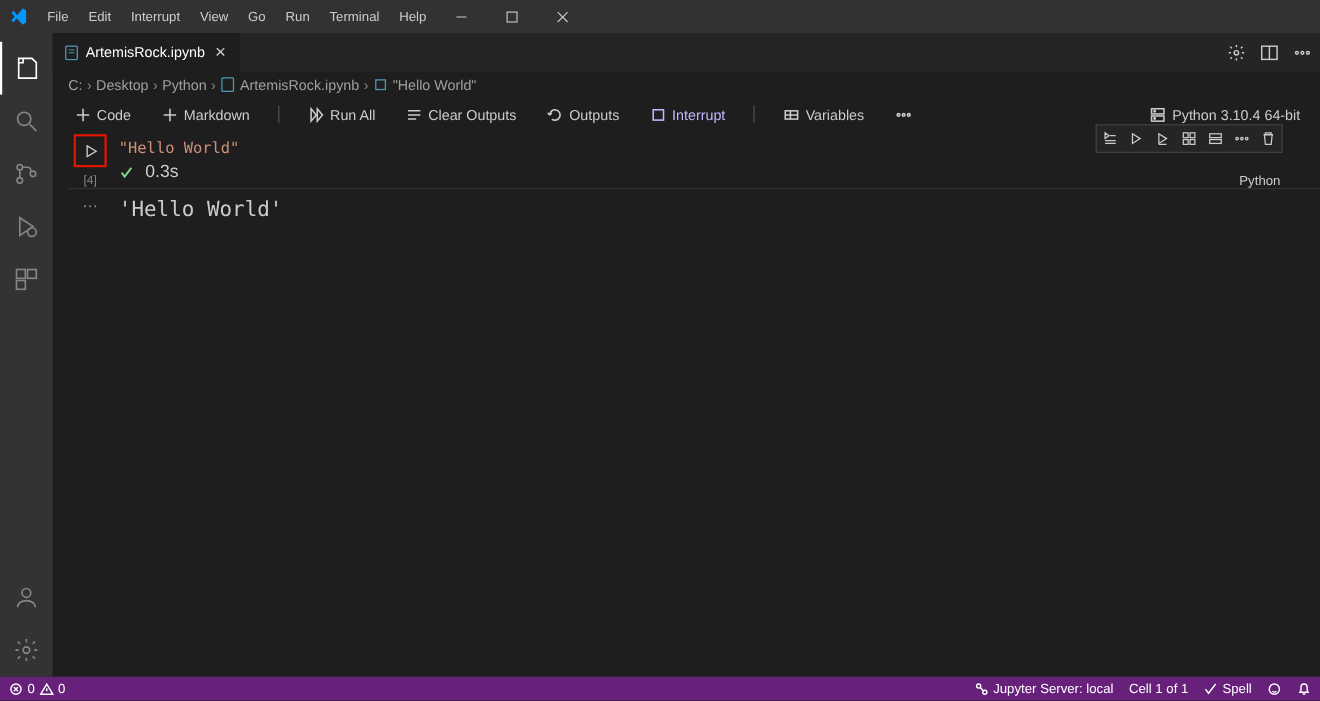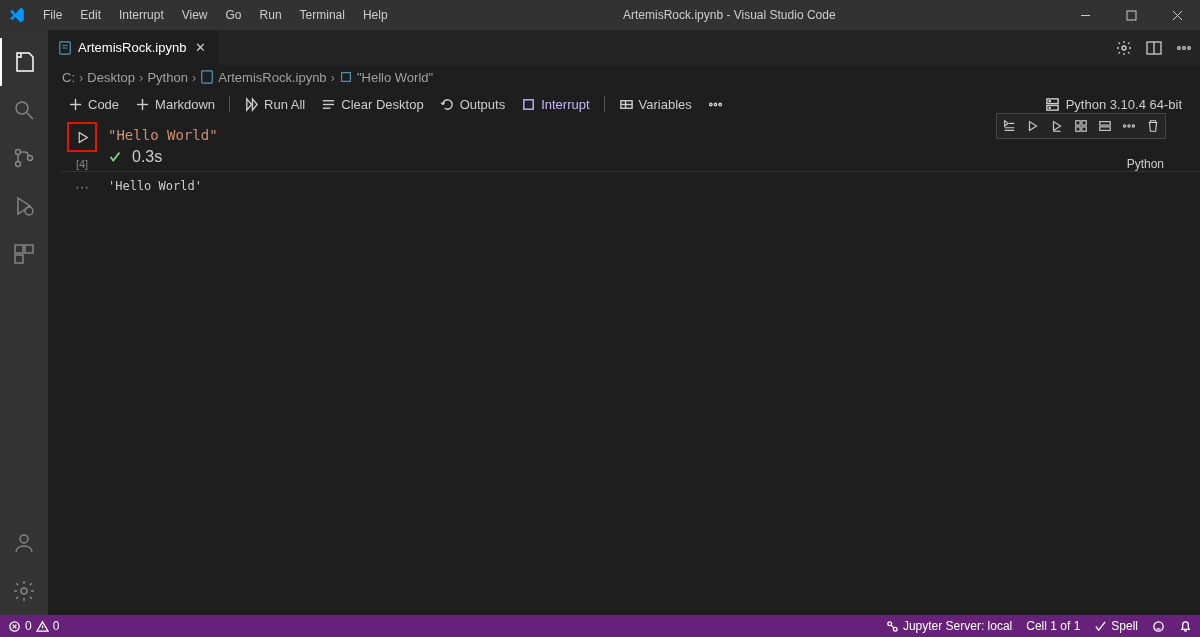--- a/index.html
+++ b/index.html
@@ -21,21 +21,21 @@
 .editor-area{flex:1;display:flex;flex-direction:column;background:#1e1e1e}
 .tab-row{height:35px;background:#252526;display:flex;align-items:center;position:relative}
 .tab{height:35px;background:#1e1e1e;display:flex;align-items:center;padding:0 10px;font-size:13px;color:#fff;gap:6px;border-right:1px solid #252526}
 .tab .notebook-icon{width:14px;height:14px}
 .tab .close-x{width:16px;height:16px;display:flex;align-items:center;justify-content:center;cursor:pointer;color:#ccc}
 .tab-actions{position:absolute;right:8px;display:flex;gap:14px;align-items:center;color:#ccc}
 .tab-actions svg{width:16px;height:16px;stroke:#ccc;fill:none;stroke-width:1.3;cursor:pointer}
 .breadcrumb{height:24px;display:flex;align-items:center;font-size:13px;color:#a0a0a0;padding-left:14px;gap:4px}
 .breadcrumb .chev{opacity:.8}
 .breadcrumb .nb-icn{width:14px;height:14px}
-.nb-toolbar{height:30px;display:flex;align-items:center;padding:0 12px;font-size:13px;color:#ccc;gap:0}
+.nb-toolbar{height:30px;display:flex;align-items:center;padding:0 12px;font-size:13px;color:#ccc;gap:12px}
 .tb-item{display:flex;align-items:center;gap:5px;padding:2px 8px;cursor:pointer;border-radius:3px}
 .tb-item.disabled{color:#c4b5fd;cursor:default}
 .tb-sep{width:1px;height:16px;background:#555;margin:0 6px}
 .tb-right{margin-left:auto;display:flex;align-items:center;gap:6px}
 .tb-kernel{display:flex;align-items:flex-start;gap:6px;cursor:pointer;padding:2px 6px}
 .cell-area{flex:1;overflow:auto;padding-top:0px}
 .cell-floating-tb{position:absolute;right:34px;top:113px;background:#252526;border:1px solid #454545;display:flex;align-items:center;height:26px}
 .cell-floating-tb .ftb{width:24px;height:26px;display:flex;align-items:center;justify-content:center;cursor:pointer;color:#ccc}
 .cell-floating-tb svg{width:14px;height:14px;stroke:#ccc;fill:none;stroke-width:1.3}
 .cell-row{display:flex;align-items:flex-start;position:relative}
@@ -43,21 +43,21 @@
 .run-btn{width:30px;height:30px;border:2px solid #e51400;display:flex;align-items:center;justify-content:center;cursor:pointer;margin-top:3px}
 .run-btn svg{width:13px;height:13px;fill:none;stroke:#ccc;stroke-width:1.5}
 .exec-count{font-size:11px;color:#858585;margin-top:6px}
 .cell-content{flex:1;padding-top:8px}
 .code-line{font-family:Consolas,monospace;font-size:14px;color:#ce9178;padding-left:6px}
 .status-line{display:flex;align-items:center;gap:10px;font-size:16px;color:#ccc;padding:5px 6px}
 .status-line svg{width:14px;height:14px;stroke:#89d185;fill:none;stroke-width:2}
 .lang-label{position:absolute;right:36px;font-size:12px;color:#ccc;top:38px}
 .output-row{display:flex;align-items:flex-start;margin-left:14px;border-top:1px solid #333}
 .output-dots{width:40px;text-align:center;font-size:14px;color:#858585;padding-top:7px}
-.output-text{font-family:Consolas,monospace;font-size:12px;color:#ccc;padding:7px 6px}
+.output-text{font-family:Consolas,monospace;font-size:19px;color:#ccc;padding:7px 6px}
 .icn{width:15px;height:15px;stroke:currentColor;fill:none;stroke-width:1.5}
 .status-bar{height:22px;background:#68217a;display:flex;align-items:center;font-size:12px;color:#fff;padding:0 8px;gap:14px}
 .status-bar .sb-item{display:flex;align-items:center;gap:4px;cursor:pointer}
 .status-bar .sb-right{margin-left:auto;display:flex;gap:14px;align-items:center}
 .status-bar svg{width:13px;height:13px;stroke:#fff;fill:none;stroke-width:1.4}
 </style>
 </head>
 <body>
 
 <div class="title-bar">
@@ -67,21 +67,20 @@
   <div class="menu-items">
     <span>File</span>
     <span>Edit</span>
     <span>Interrupt</span>
     <span>View</span>
     <span>Go</span>
     <span>Run</span>
     <span>Terminal</span>
     <span>Help</span>
   </div>
-  <div class="title-center">ArtemisRock.ipynb - Visual Studio Code</div>
   <div class="window-controls">
     <div class="win-btn">
         <svg viewBox="0 0 11 11">
           <line x1="1" y1="5.5" x2="10" y2="5.5"></line>
         </svg>
       </div>
     <div class="win-btn">
         <svg viewBox="0 0 11 11">
           <rect x="1" y="1" width="9" height="9"></rect>
         </svg>
@@ -214,21 +213,21 @@
             <path d="M3 2l5 6-5 6V2zM9 2l5 6-5 6V2z"></path>
           </svg>
           <span>Run All</span>
         </div>
       <div class="tb-item">
           <svg class="icn" viewBox="0 0 16 16">
             <line x1="2" y1="4" x2="14" y2="4"></line>
             <line x1="2" y1="8" x2="14" y2="8"></line>
             <line x1="2" y1="12" x2="10" y2="12"></line>
           </svg>
-          <span>Clear Desktop</span>
+          <span>Clear Outputs</span>
         </div>
       <div class="tb-item">
           <svg class="icn" viewBox="0 0 16 16">
             <path d="M3 8a5 5 0 1 1 2 4M3 8l-2-2M3 8l2-2"></path>
           </svg>
           <span>Outputs</span>
         </div>
       <div class="tb-item disabled">
           <svg class="icn" viewBox="0 0 16 16">
             <rect x="3" y="3" width="10" height="10"></rect>

